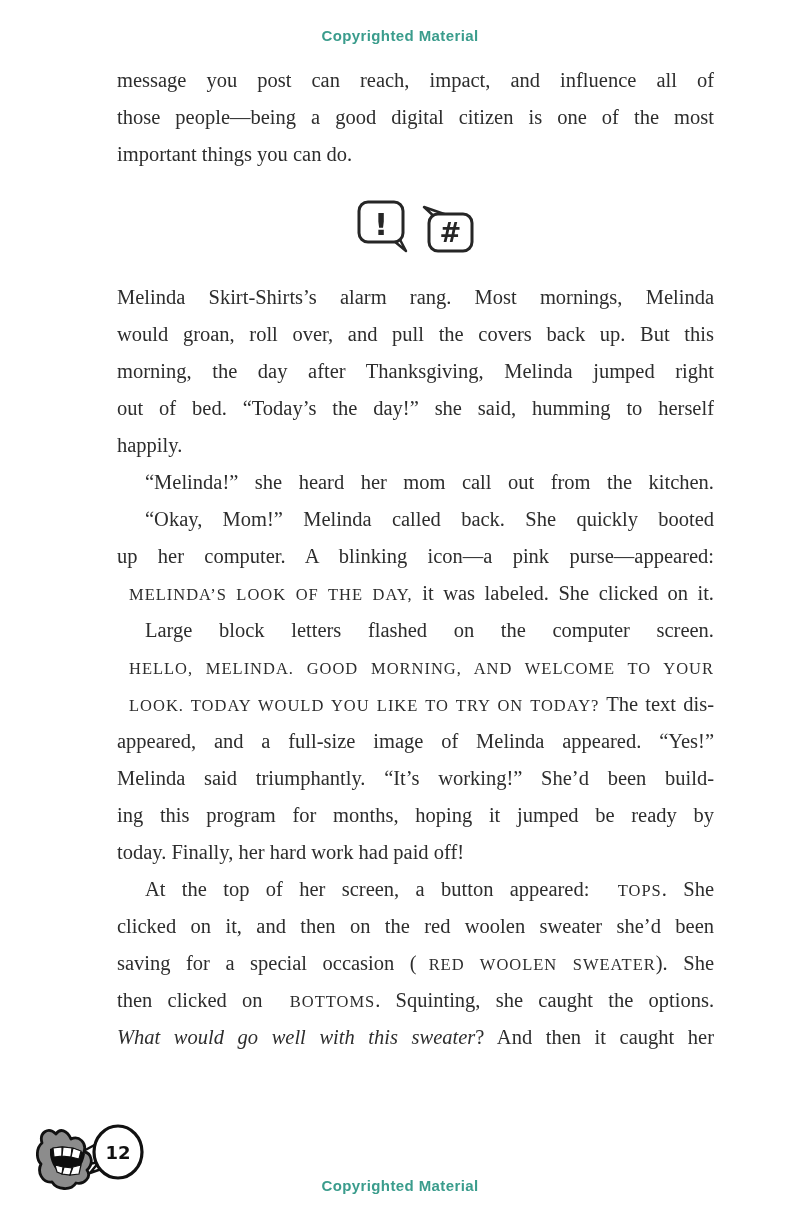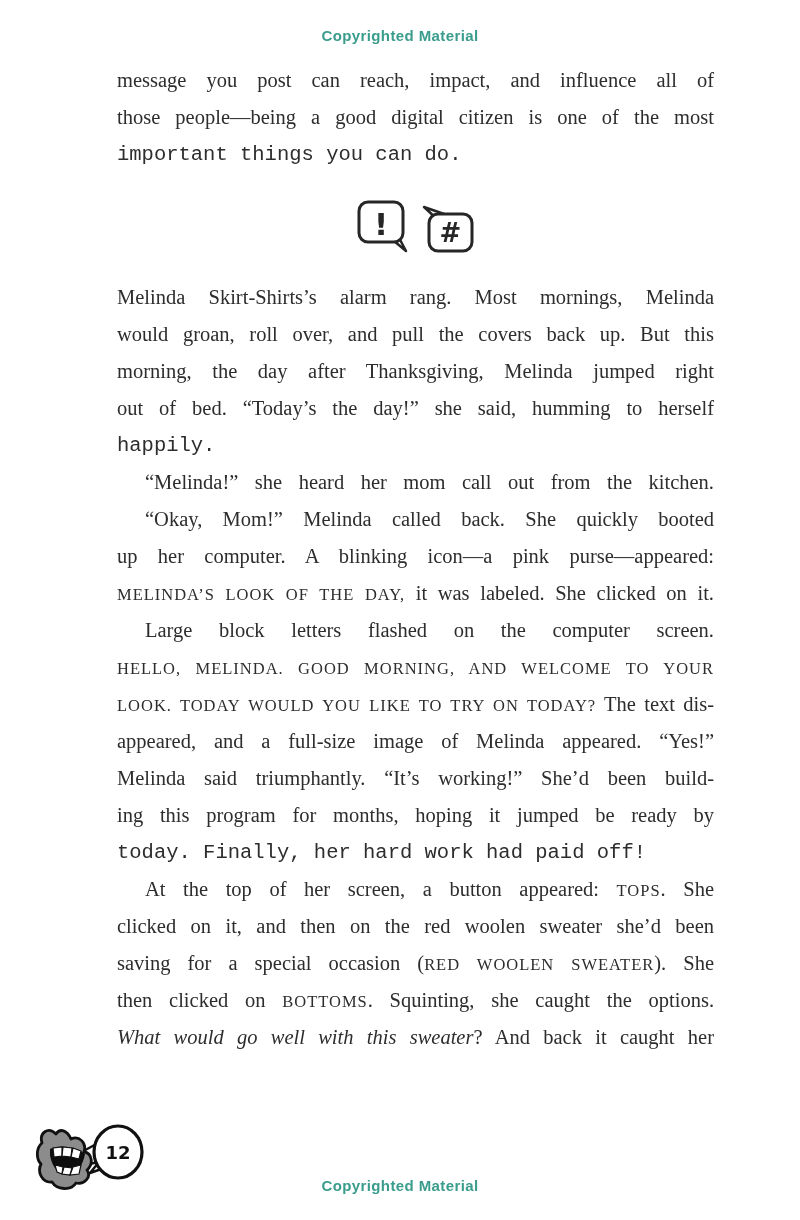--- a/index.html
+++ b/index.html
@@ -37,26 +37,26 @@
   .line {
     text-align: justify;
     text-align-last: justify;
     white-space: normal;
     overflow: hidden;
     height: 37px;
   }
   .line.last {
     text-align: right;
     text-align-last: left;
-    font-family: Liberation Mono, monospace;
   }
   .line.indent { padding-left: 28px; }
   .sc {
     font-size: 16.5px;
     letter-spacing: 0.06em;
+    margin-left: 12px;
   }
   .it { font-style: italic; }
 
   .scene-break {
     height: 106px;
     display: flex;
     align-items: center;
     justify-content: center;
     gap: 12px;
   }
@@ -109,21 +109,21 @@
         <div class="line"><span class="sc">HELLO, MELINDA. GOOD MORNING, AND WELCOME TO YOUR</span></div>
         <div class="line"><span class="sc">LOOK. TODAY WOULD YOU LIKE TO TRY ON TODAY?</span><span> The text dis-</span></div>
         <div class="line"><span>appeared, and a full-size image of Melinda appeared. “Yes!”</span></div>
         <div class="line"><span>Melinda said triumphantly. “It’s working!” She’d been build-</span></div>
         <div class="line"><span>ing this program for months, hoping it jumped be ready by</span></div>
         <div class="line last"><span>today. Finally, her hard work had paid off!</span></div>
         <div class="line indent"><span>At the top of her screen, a button appeared: </span><span class="sc">TOPS</span><span>. She</span></div>
         <div class="line"><span>clicked on it, and then on the red woolen sweater she’d been</span></div>
         <div class="line"><span>saving for a special occasion (</span><span class="sc">RED WOOLEN SWEATER</span><span>). She</span></div>
         <div class="line"><span>then clicked on </span><span class="sc">BOTTOMS</span><span>. Squinting, she caught the options.</span></div>
-        <div class="line"><span class="it">What would go well with this sweater</span><span>? And back it caught her</span></div>
+        <div class="line"><span class="it">What would go well with this sweater</span><span>? And then it caught her</span></div>
       </div>
   </div>
 
   <svg class="page-marker" width="110" height="74" viewBox="0 0 110 74">
 
     <polygon points="64,20 42,32 53,35 38,45 63,40 54,51 74,44" fill="#ffffff" stroke="#111111" stroke-width="2.4" stroke-linejoin="round"></polygon>
 
     <ellipse cx="82" cy="30" rx="24" ry="26" fill="#ffffff" stroke="#111111" stroke-width="3.2"></ellipse>
     <text x="82" y="37" text-anchor="middle" font-size="18" font-weight="bold" font-family="DejaVu Sans, sans-serif" fill="#111111">12</text>
 

